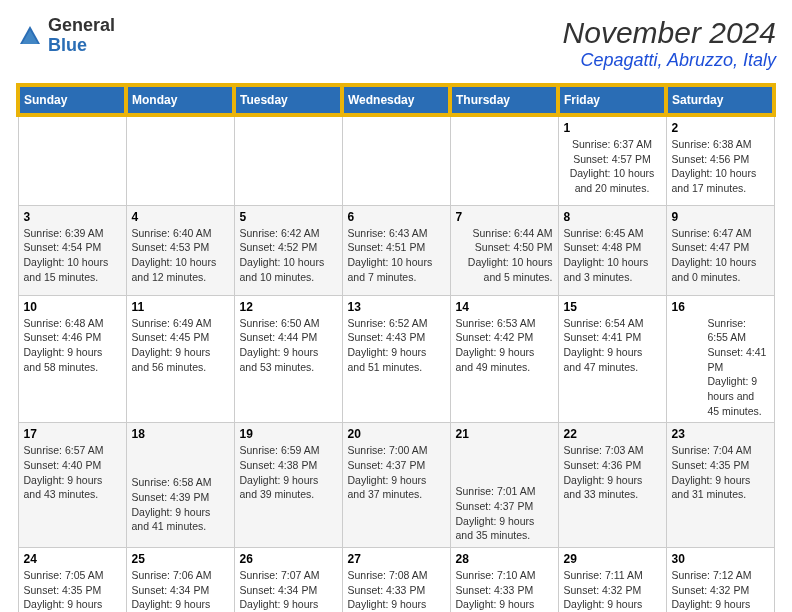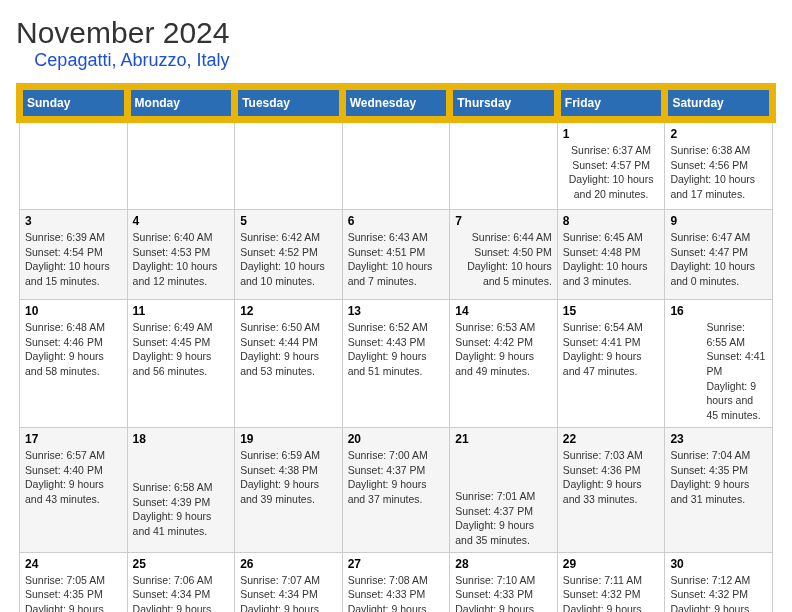--- a/index.html
+++ b/index.html
@@ -27,20 +27,21 @@
       line-height: 1.1;
     }
     .logo-text .general { color: #333; }
     .logo-text .blue { color: #2a6db5; }
     .logo-icon {
       width: 28px;
       height: 28px;
     }
     .title-block {
       text-align: right;
+      font-style: italic;
     }
     .month-title {
       font-size: 30px;
       font-weight: normal;
       color: #333;
     }
     .location {
       font-size: 18px;
       color: #1d4ed8;
     }
@@ -51,21 +52,21 @@
     }
     thead tr {
       background-color: #2a6db5;
       color: #fff;
     }
     thead th {
       padding: 6px 4px;
       text-align: left;
       font-weight: bold;
       font-size: 12px;
-      border: 7px solid #eab308;
+      border: 4px solid #eab308;
     }
     tbody td {
       vertical-align: top;
       border: 1px solid #ccc;
       padding: 4px 5px;
       width: 14.28%;
       min-height: 80px;
       height: 90px;
       background: #fff;
     }
@@ -84,20 +85,30 @@
       line-height: 1.4;
     }
     .empty-cell {
       background: #fff !important;
     }
   </style>
 </head>
 <body>
 
 <div class="header">
+  <div class="logo">
+    <svg class="logo-icon" viewBox="0 0 28 28">
+      <polygon points="14,4 24,22 4,22" fill="#2a6db5"></polygon>
+      <polygon points="14,8 22,22 6,22" fill="#5a9fd4" opacity="0.5"></polygon>
+    </svg>
+    <div class="logo-text">
+      <div><span class="general">General</span></div>
+      <div><span class="blue">Blue</span></div>
+    </div>
+  </div>
   <div class="title-block">
     <div class="month-title">November 2024</div>
     <div class="location">Cepagatti, Abruzzo, Italy</div>
   </div>
 </div>
 
 <table>
   <thead>
     <tr>
     <th>Sunday</th>

